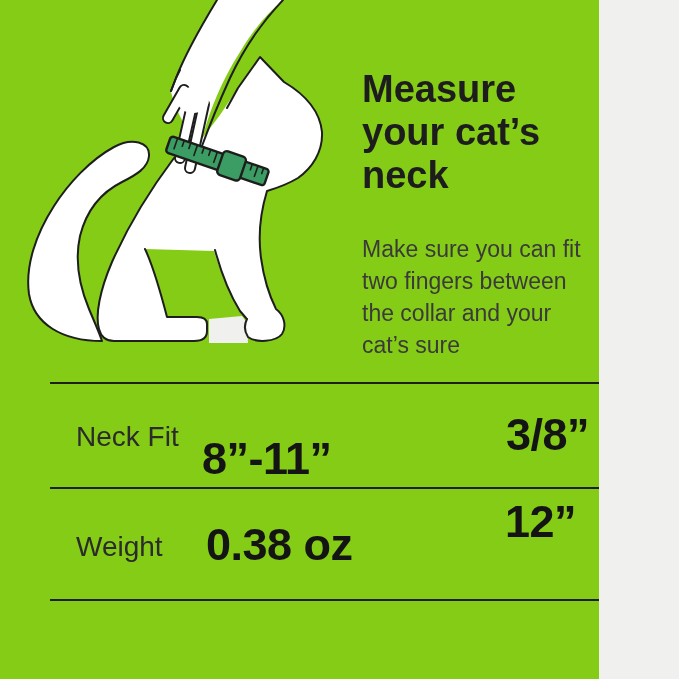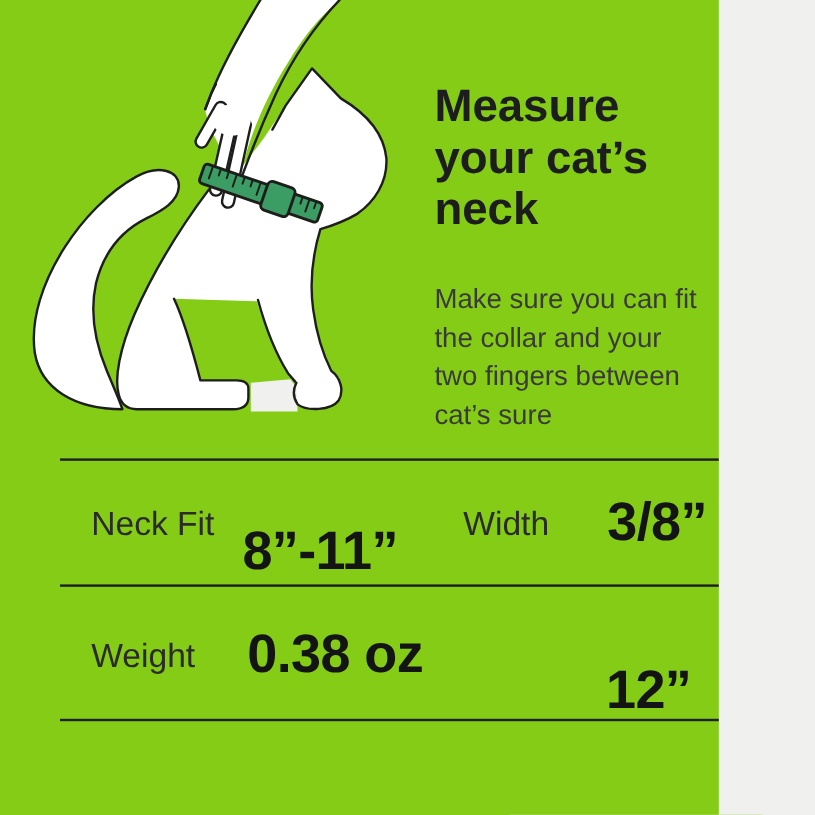--- a/index.html
+++ b/index.html
@@ -108,31 +108,30 @@
     </g>
   </svg>
 
   <div class="heading">
     <div>Measure</div>
     <div>your cat’s neck</div>
   </div>
 
   <div class="subtitle">
     <div>Make sure you can fit</div>
+    <div>two fingers between</div>
     <div>the collar and your</div>
-    <div>two fingers between</div>
     <div>cat’s sure</div>
   </div>
 
   <div class="rule" style="top:382px"></div>
   <div class="rule" style="top:487px"></div>
   <div class="rule" style="top:599px"></div>
 
   <div class="spec-label" style="left:76px;top:422px">Neck Fit</div>
   <div class="spec-value" style="left:202px;top:436px">8”-11”</div>
-  <div class="spec-label" style="left:386px;top:422px">Width</div>
   <div class="spec-value" style="left:506px;top:412px">3/8”</div>
 
   <div class="spec-label" style="left:76px;top:532px">Weight</div>
   <div class="spec-value" style="left:206px;top:522px">0.38 oz</div>
-  <div class="spec-value" style="left:505px;top:552px">12”</div>
+  <div class="spec-value" style="left:505px;top:499px">12”</div>
 
 </div>
 
 </body></html>

